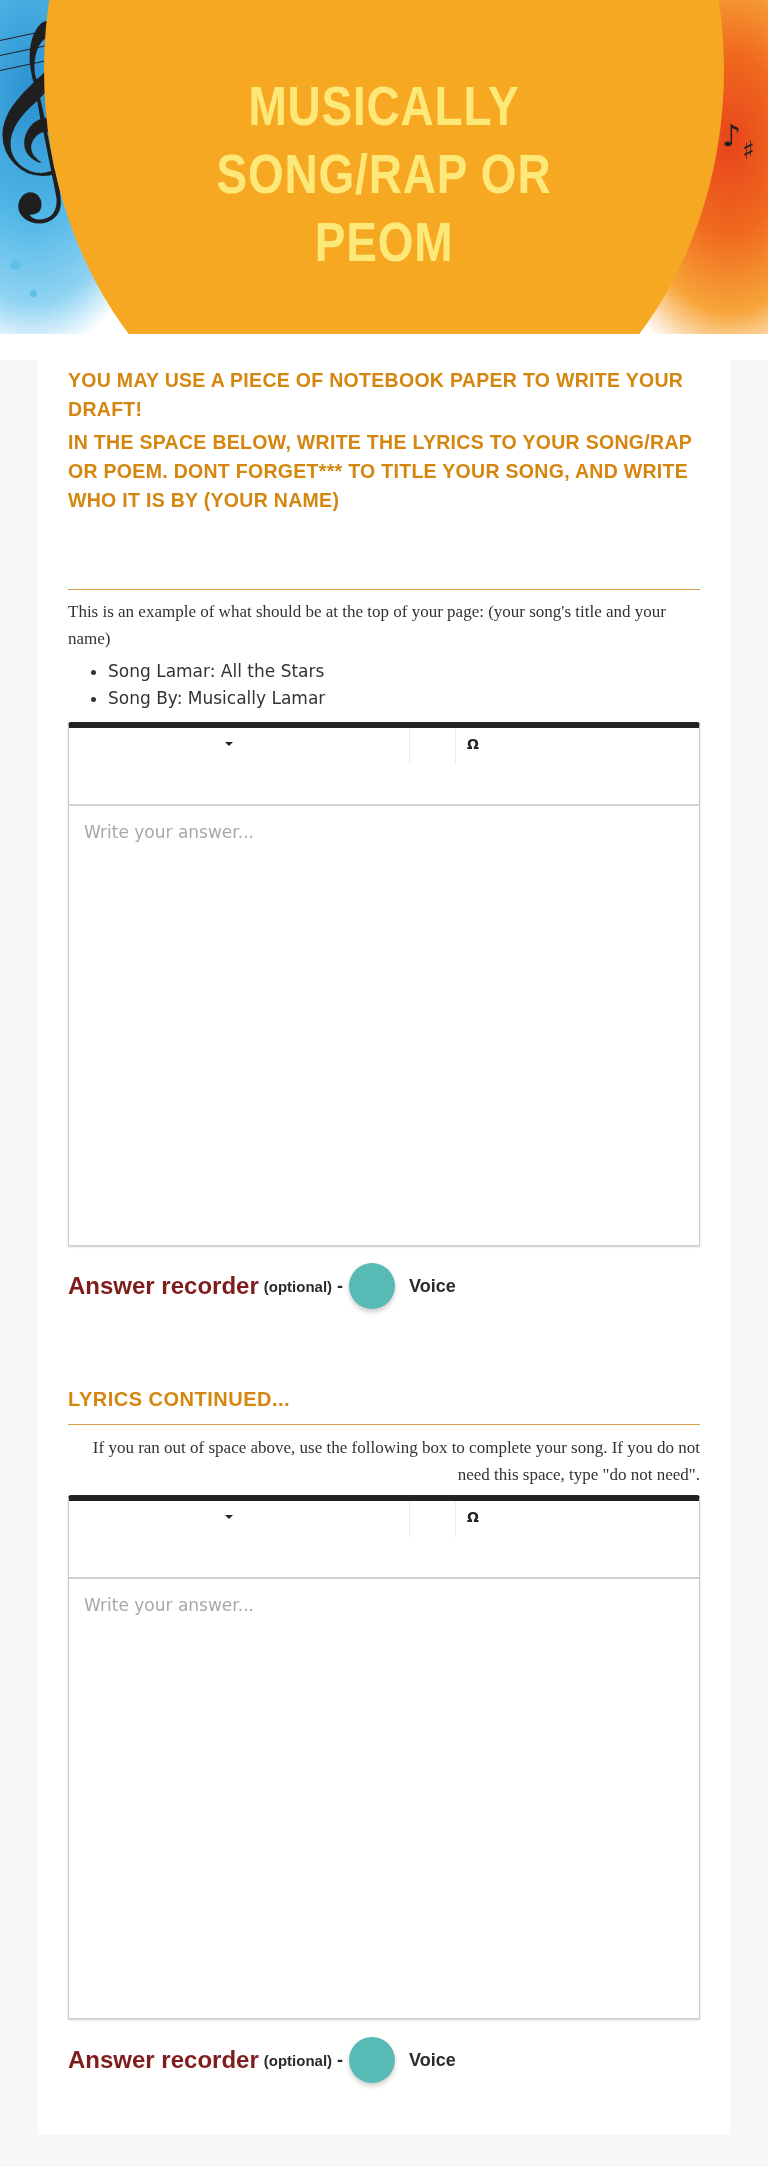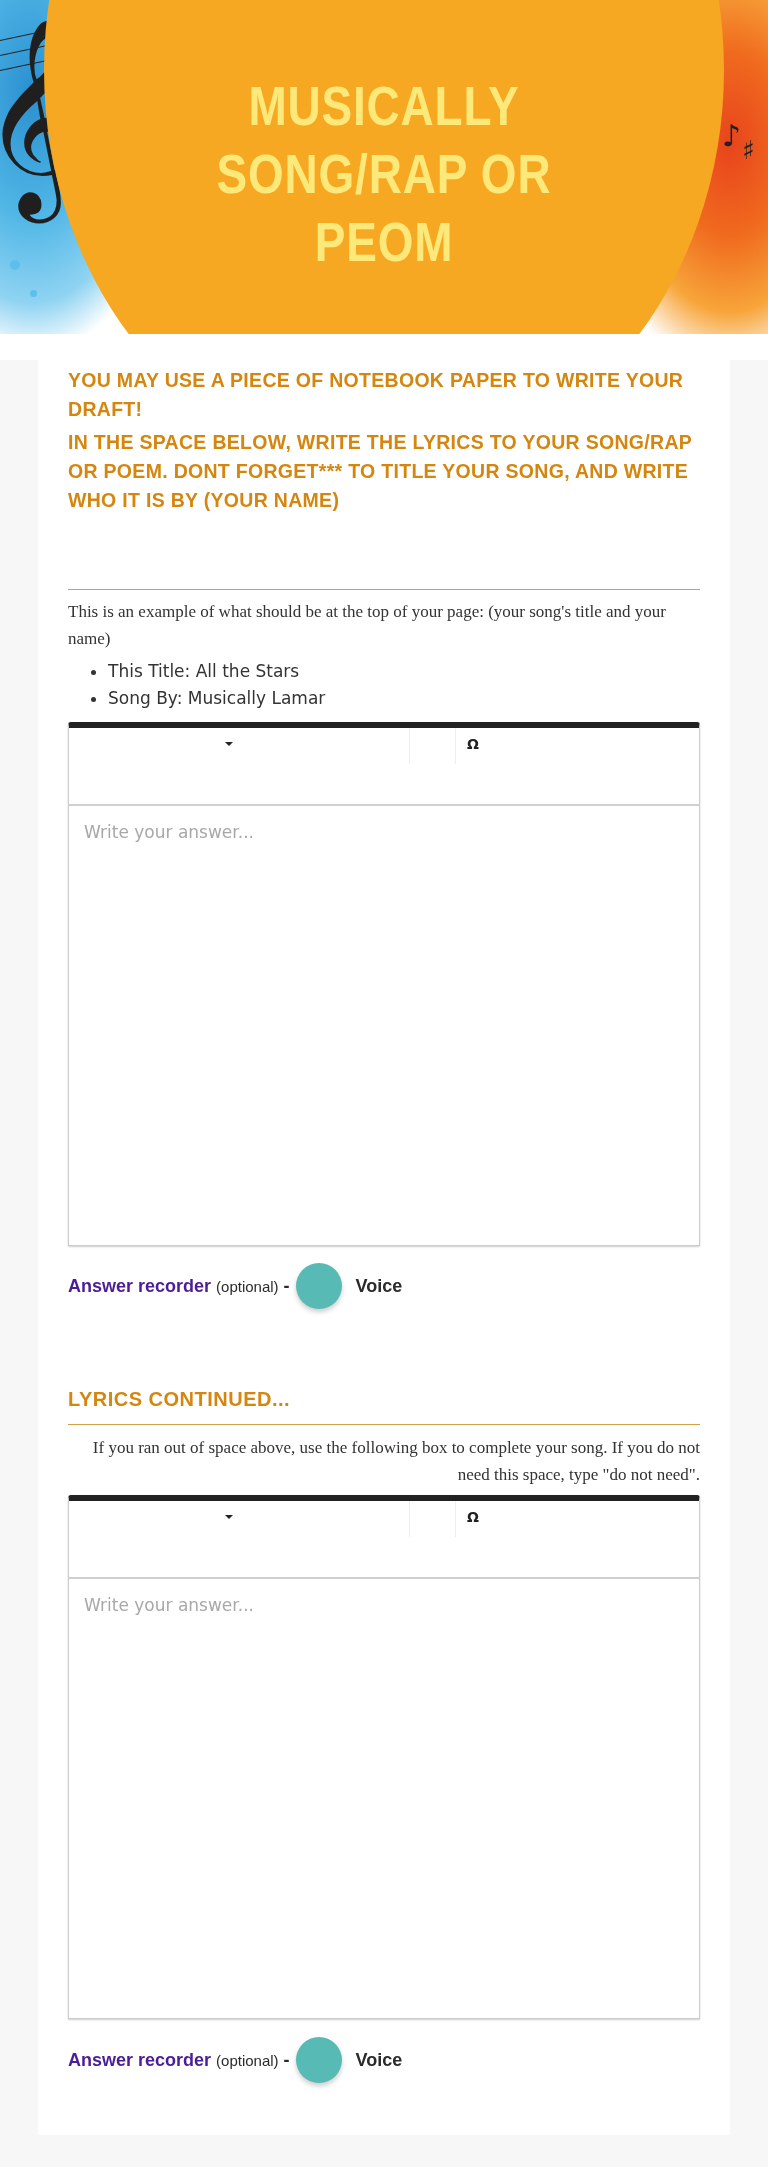--- a/index.html
+++ b/index.html
@@ -35,22 +35,22 @@
   .editor { position: absolute; left: 30px; width: 632px; border: 1px solid #ccc; border-top: 6px solid #222; border-radius: 3px 3px 0 0; background: #fff; box-shadow: 0 1px 2px rgba(0,0,0,0.2); }
   .toolbar { position: relative; height: 78px; border-bottom: 2px solid #d0d0d0; }
   .tb-dropdown { position: absolute; left: 0; top: 0; width: 340px; height: 38px; }
   .tb-caret { position: absolute; left: 156px; top: 14px; width: 0; height: 0; border-left: 4px solid transparent; border-right: 4px solid transparent; border-top: 4px solid #222; }
   .tb-sep { position: absolute; top: 0; width: 1px; height: 36px; background: #eee; }
   .tb-blank { position: absolute; left: 340px; top: 0; width: 46px; height: 38px; }
   .tb-omega { position: absolute; left: 398px; top: 8px; font-size: 14px; font-weight: 700; color: #222; }
   .answer { position: relative; padding: 16px 15px; font-family: "DejaVu Sans", sans-serif; font-size: 17px; color: #a8a8a8; }
 
   .recorder { position: absolute; left: 30px; height: 46px; display: flex; align-items: center; }
-  .rec-label { font-family: "Liberation Sans", sans-serif; font-weight: 700; font-size: 18px; color: #4c1d95; }
-  .rec-opt { font-family: "Liberation Sans", sans-serif; font-weight: 400; font-size: 15px; color: #2b2b2b; margin-left: 5px; }
+  .rec-label { font-family: "Liberation Sans", sans-serif; font-weight: 700; font-size: 24px; color: #7f1d1d; }
+  .rec-opt { font-family: "Liberation Sans", sans-serif; font-weight: 700; font-size: 15px; color: #2b2b2b; margin-left: 5px; }
   .rec-dash { font-family: "Liberation Sans", sans-serif; font-weight: 700; font-size: 18px; color: #2b2b2b; margin-left: 5px; }
   .rec-btn { width: 46px; height: 46px; border-radius: 50%; background: #57bab5; margin-left: 6px; box-shadow: 0 3px 5px rgba(0,0,0,0.2); }
   .rec-voice { font-family: "Liberation Sans", sans-serif; font-weight: 700; font-size: 18px; color: #2b2b2b; margin-left: 14px; }
 
   .section-title { font-family: "Liberation Sans", sans-serif; font-weight: 700; color: #d4860f; text-transform: uppercase; font-size: 20px; letter-spacing: 0.5px; }
 </style>
 </head>
 <body>
 
 <div class="banner">
@@ -76,21 +76,21 @@
   <div class="inner instructions">
     <p>You may use a piece of notebook paper to write your draft!</p>
     <p>In the space below, write the lyrics to your song/rap or poem. Dont forget*** to title your song, and write who it is by (your name)</p>
   </div>
 
   <div class="inner divider" style="top:229px;"></div>
 
   <div class="inner" style="top:238px;">
     <p class="body-text">This is an example of what should be at the top of your page: (your song's title and your name)</p>
     <ul class="bullets">
-      <li>This Title: All the Stars</li>
+      <li>Song Lamar: All the Stars</li>
       <li>Song By: Musically Lamar</li>
     </ul>
   </div>
 
   <div class="editor" style="top:362px;height:524px;">
     <div class="toolbar">
       <div class="tb-dropdown">
         <span class="tb-caret"></span>
       </div>
       <span class="tb-sep" style="left:340px;"></span>

